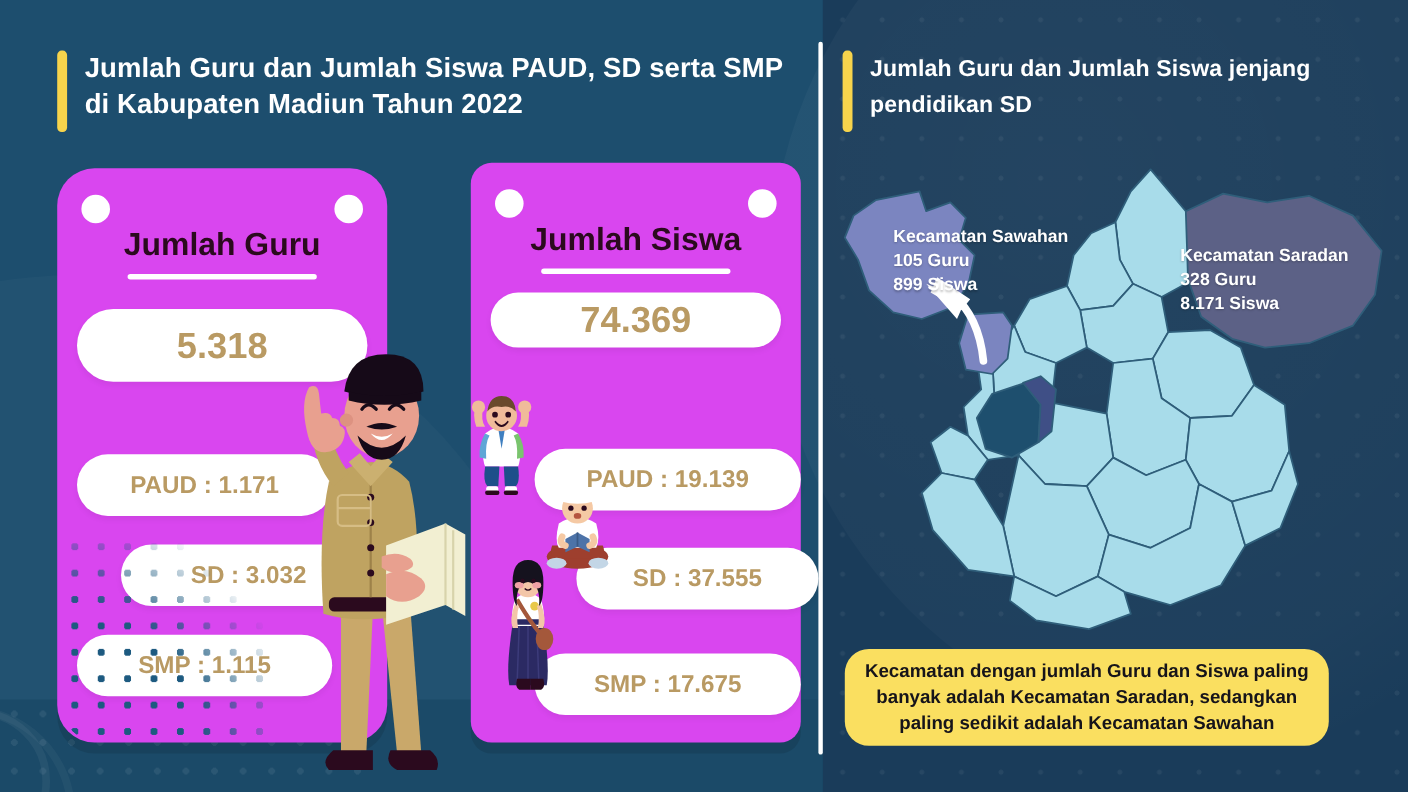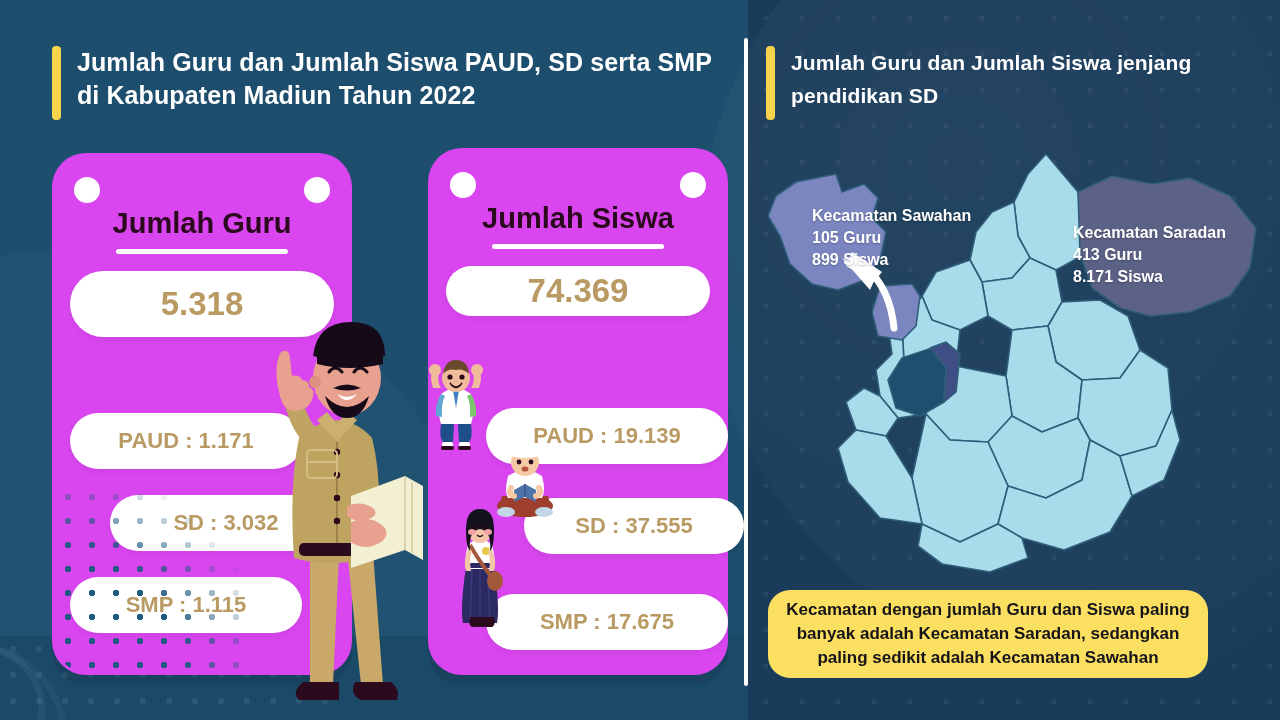--- a/index.html
+++ b/index.html
@@ -61,21 +61,21 @@
     background:#ffffff; border-radius:2px;
   }
 
   
   .card {
     position:absolute; background:#d946ef;
     border-radius:34px;
     box-shadow:0 10px 0 rgba(0,0,0,.10);
   }
   #card-guru  { left:52px;  top:153px; width:300px; height:522px; }
-  #card-siswa { left:428px; top:148px; width:300px; height:527px; }
+  #card-siswa { left:428px; top:148px; width:300px; height:527px;border-radius:19px; }
   .card-dot {
     position:absolute; width:26px; height:26px; border-radius:50%;
     background:#ffffff; top:24px;
   }
   .card-dot.l { left:22px; }
   .card-dot.r { right:22px; }
   .card-title {
     position:absolute; left:0; right:0; top:54px; text-align:center;
     color:#2b0a1e; font-weight:bold; font-size:29px;
   }
@@ -86,21 +86,21 @@
   .pill {
     position:absolute; background:#ffffff; border-radius:40px;
     display:flex; align-items:center; justify-content:center;
     color:#b99a63; font-weight:bold;
     box-shadow:0 3px 6px rgba(0,0,0,.06);
   }
   .pill.big { font-size:33px; }
   .pill.sub { font-size:22px;margin-top:36px; }
 
   
-  #guru-total { left:18px;  top:118px; width:264px; height:66px; }
+  #guru-total { left:18px;  top:128px; width:264px; height:66px; }
   #guru-paud  { left:18px;  top:224px; width:232px; height:56px; }
   #guru-sd    { left:58px;  top:306px; width:232px; height:56px; }
   #guru-smp   { left:18px;  top:388px; width:232px; height:56px; }
 
   
   #siswa-total { left:18px;  top:118px; width:264px; height:50px; }
   #siswa-paud  { left:58px;  top:224px; width:242px; height:56px; }
   #siswa-sd    { left:96px;  top:314px; width:220px; height:56px; }
   #siswa-smp   { left:58px;  top:410px; width:242px; height:56px; }
 
@@ -362,19 +362,19 @@
   </svg>
 
   <div class="map-label" id="label-sawahan">
     <div>Kecamatan Sawahan</div>
     <div>105 Guru</div>
     <div>899 Siswa</div>
   </div>
 
   <div class="map-label" id="label-saradan">
     <div>Kecamatan Saradan</div>
-    <div>413 Guru</div>
+    <div>328 Guru</div>
     <div>8.171 Siswa</div>
   </div>
 
   <div id="caption">Kecamatan dengan jumlah Guru dan Siswa paling banyak adalah Kecamatan Saradan, sedangkan paling sedikit adalah Kecamatan Sawahan</div>
 
 </div>
 
 </body></html>

